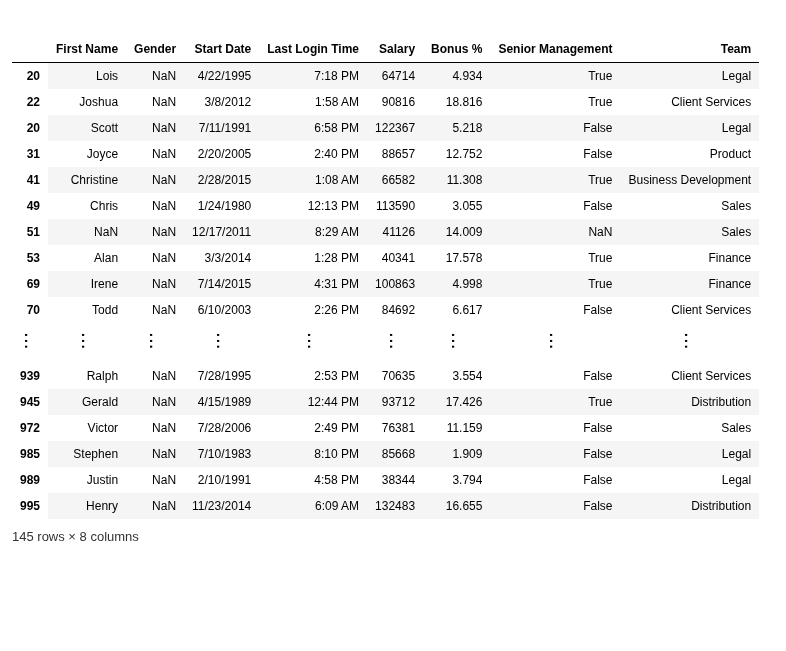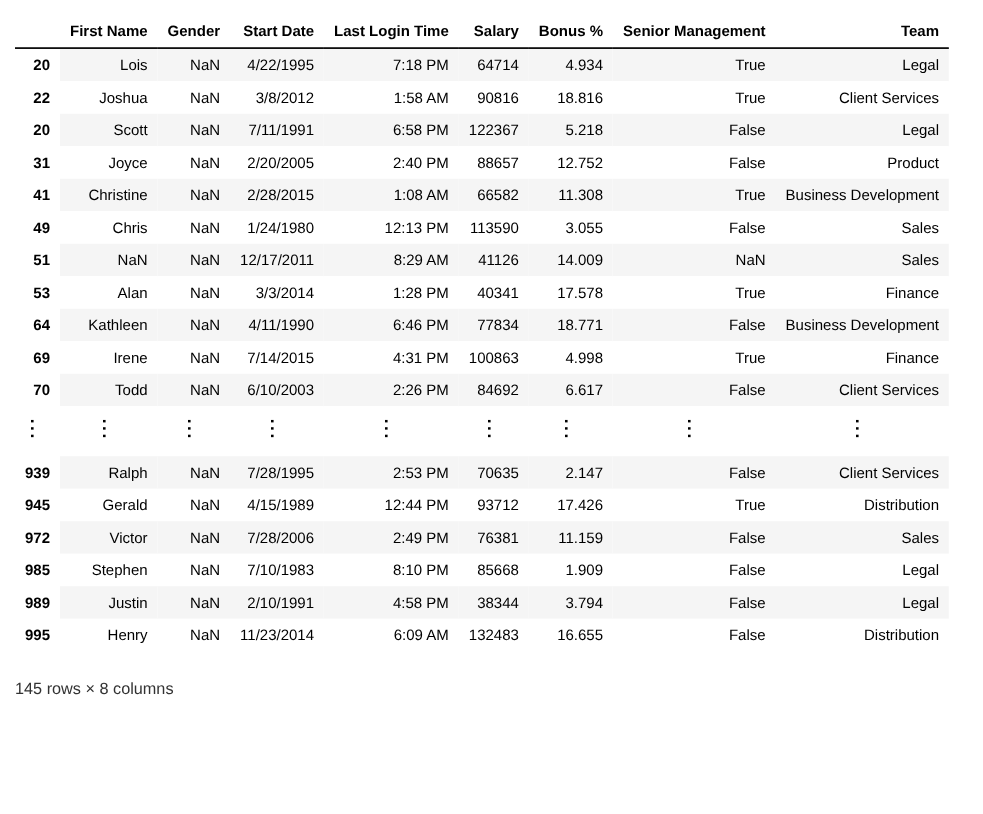--- a/index.html
+++ b/index.html
@@ -5,20 +5,21 @@
   body {
     font-family: "Helvetica Neue", Helvetica, Arial, sans-serif;
     font-size: 12px;
     color: #000;
     background: #fff;
     margin: 12px;
   }
   table.dataframe {
     border-collapse: collapse;
     border: none;
+    margin-top: 24px;
   }
   table.dataframe th,
   table.dataframe td {
     text-align: right;
     padding: 6px 8px;
     border: none;
     white-space: nowrap;
   }
   table.dataframe thead th {
     font-weight: bold;
@@ -45,21 +46,21 @@
     line-height: 1;
     padding-top: 10px;
     padding-bottom: 10px;
   }
   .vellipsis {
     display: inline-block;
     writing-mode: vertical-rl;
     letter-spacing: 2px;
   }
   .shape-note {
-    margin-top: 22px;
+    margin-top: 10px;
     font-size: 13px;
     color: #333;
   }
 </style>
 </head>
 <body>
 
 <table class="dataframe">
   <thead>
     <tr>
@@ -157,31 +158,20 @@
         <td>Alan</td>
         <td>NaN</td>
         <td>3/3/2014</td>
         <td>1:28 PM</td>
         <td>40341</td>
         <td>17.578</td>
         <td>True</td>
         <td>Finance</td>
       </tr>
       <tr>
-        <th>64</th>
-        <td>Kathleen</td>
-        <td>NaN</td>
-        <td>4/11/1990</td>
-        <td>6:46 PM</td>
-        <td>77834</td>
-        <td>18.771</td>
-        <td>False</td>
-        <td>Business Development</td>
-      </tr>
-      <tr>
         <th>69</th>
         <td>Irene</td>
         <td>NaN</td>
         <td>7/14/2015</td>
         <td>4:31 PM</td>
         <td>100863</td>
         <td>4.998</td>
         <td>True</td>
         <td>Finance</td>
       </tr>
@@ -207,21 +197,21 @@
         <td><span class="vellipsis">...</span></td>
         <td><span class="vellipsis">...</span></td>
       </tr>
       <tr>
         <th>939</th>
         <td>Ralph</td>
         <td>NaN</td>
         <td>7/28/1995</td>
         <td>2:53 PM</td>
         <td>70635</td>
-        <td>2.147</td>
+        <td>3.554</td>
         <td>False</td>
         <td>Client Services</td>
       </tr>
       <tr>
         <th>945</th>
         <td>Gerald</td>
         <td>NaN</td>
         <td>4/15/1989</td>
         <td>12:44 PM</td>
         <td>93712</td>

